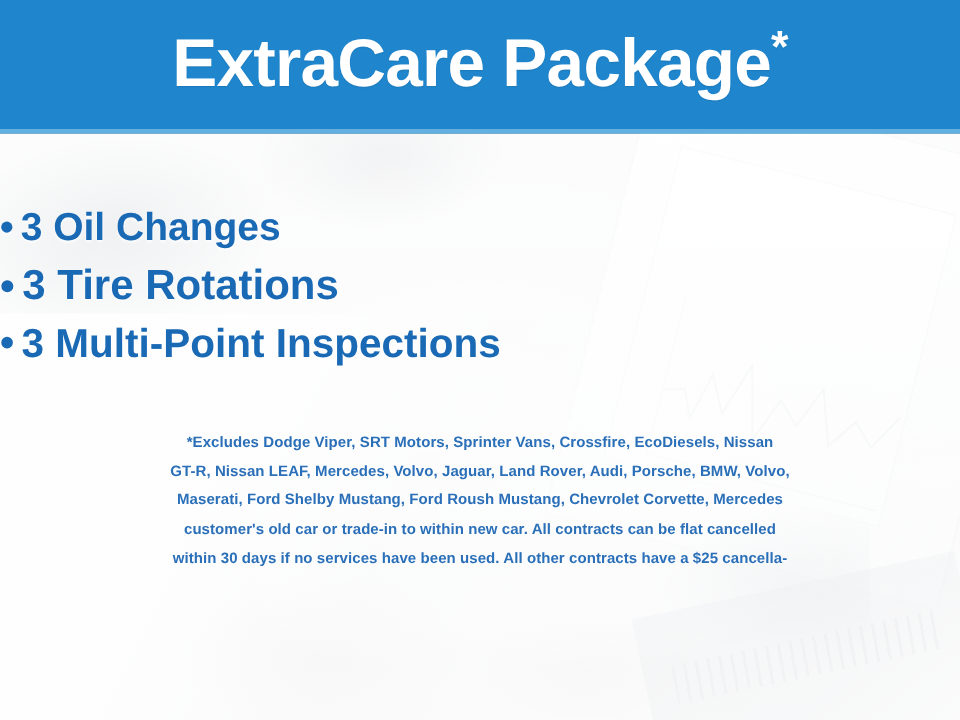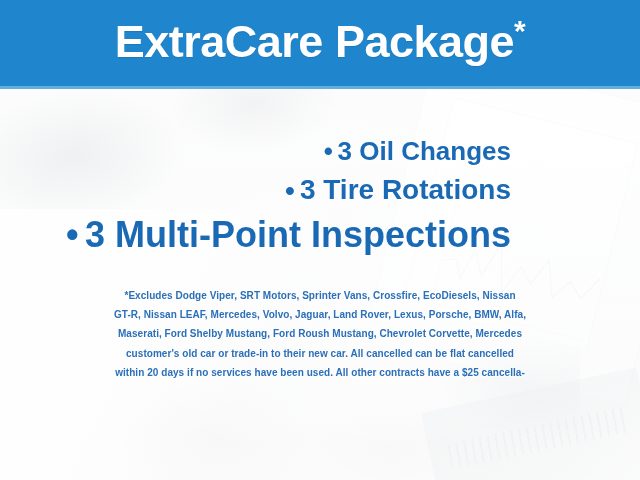--- a/index.html
+++ b/index.html
@@ -126,42 +126,42 @@
     vertical-align:super;
     line-height:0;
   }
 
   
   .benefits {
     position:absolute;
     left:0; top:136px;
     width:511px;
     z-index:4;
-    text-align:right;
+    text-align:left;
   }
   .benefit-item {
     color:#1a69b5;
     font-weight:bold;
     line-height:1.18;
     white-space:nowrap;
     text-shadow:0 1px 2px rgba(255,255,255,.85);
   }
   .benefit-item .dot {
     display:inline-block;
     vertical-align:middle;
     margin-right:.18em;
     position:relative;
     top:-2px;
   }
   .benefit-item .dot::before {
     content:"\2022";
   }
   .benefit-1 { font-size:26px; }
-  .benefit-2 { font-size:28px; margin-top:5px;margin-left:25px; }
-  .benefit-3 { font-size:36px; margin-top:5px; }
+  .benefit-2 { font-size:28px; margin-top:5px; }
+  .benefit-3 { font-size:27px; margin-top:5px; }
 
   
   .disclaimer {
     position:absolute;
     left:20px; top:286px;
     width:600px;
     z-index:4;
     text-align:center;
     color:#2a6fb8;
     font-size:10px;
@@ -200,19 +200,19 @@
   </div>
 
   <div class="benefits">
     <div class="benefit-item benefit-1"><span class="dot"></span><span>3 Oil Changes</span></div>
     <div class="benefit-item benefit-2"><span class="dot"></span><span>3 Tire Rotations</span></div>
     <div class="benefit-item benefit-3"><span class="dot"></span><span>3 Multi-Point Inspections</span></div>
   </div>
 
   <div class="disclaimer">
     <div class="disclaimer-line">*Excludes Dodge Viper, SRT Motors, Sprinter Vans, Crossfire, EcoDiesels, Nissan</div>
-    <div class="disclaimer-line">GT-R, Nissan LEAF, Mercedes, Volvo, Jaguar, Land Rover, Lexus, Porsche, BMW, Alfa,</div>
+    <div class="disclaimer-line">GT-R, Nissan LEAF, Mercedes, Volvo, Jaguar, Land Rover, Audi, Porsche, BMW, Volvo,</div>
     <div class="disclaimer-line">Maserati, Ford Shelby Mustang, Ford Roush Mustang, Chevrolet Corvette, Mercedes</div>
-    <div class="disclaimer-line">customer's old car or trade-in to their new car. All cancelled can be flat cancelled</div>
-    <div class="disclaimer-line">within 20 days if no services have been used. All other contracts have a $25 cancella-</div>
+    <div class="disclaimer-line">customer's old car or trade-in to within new car. All contracts can be flat cancelled</div>
+    <div class="disclaimer-line">within 30 days if no services have been used. All other contracts have a $25 cancella-</div>
   </div>
 
 </div>
 
 </body></html>

